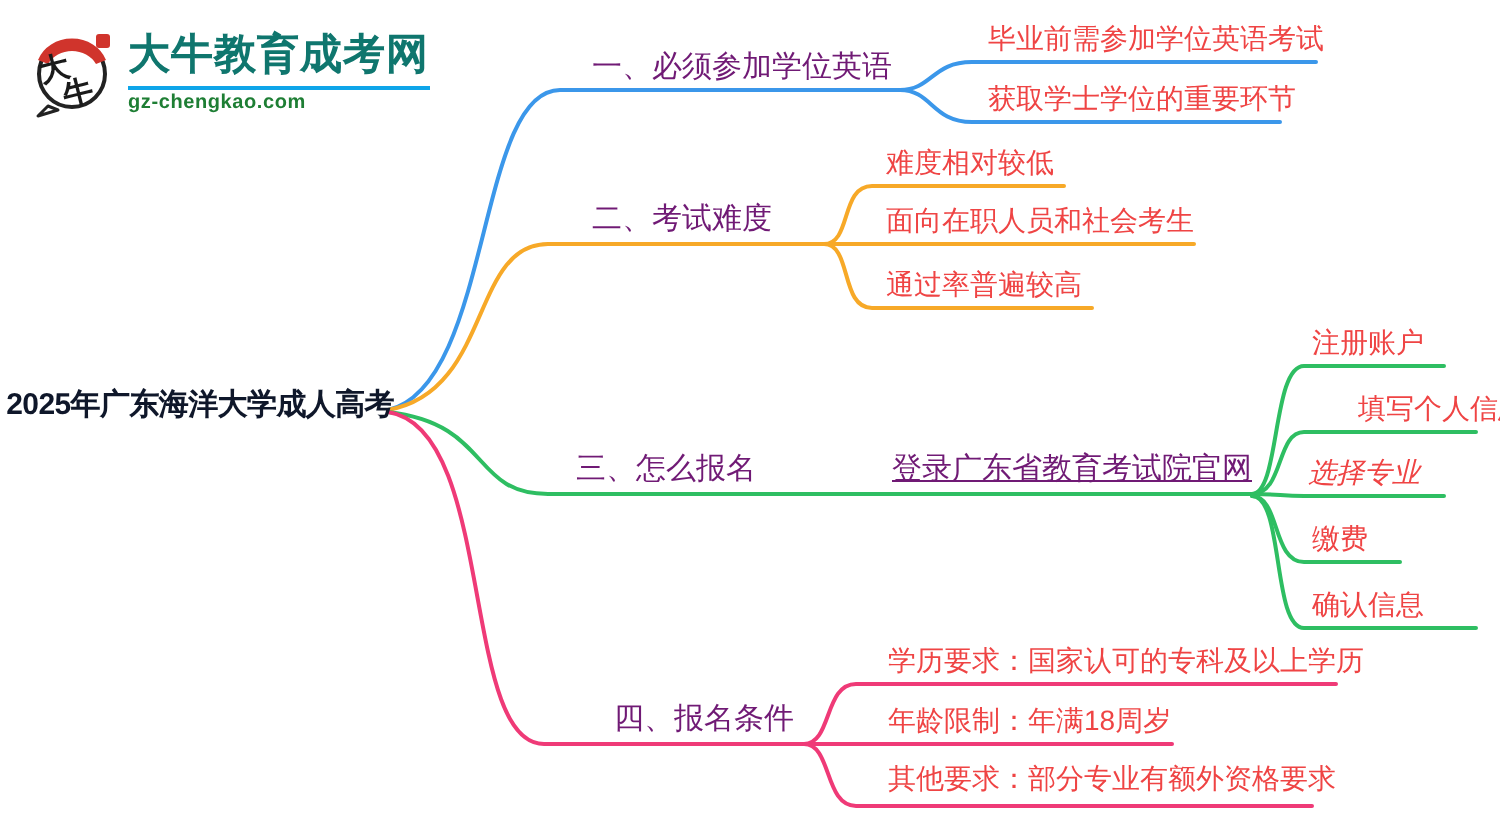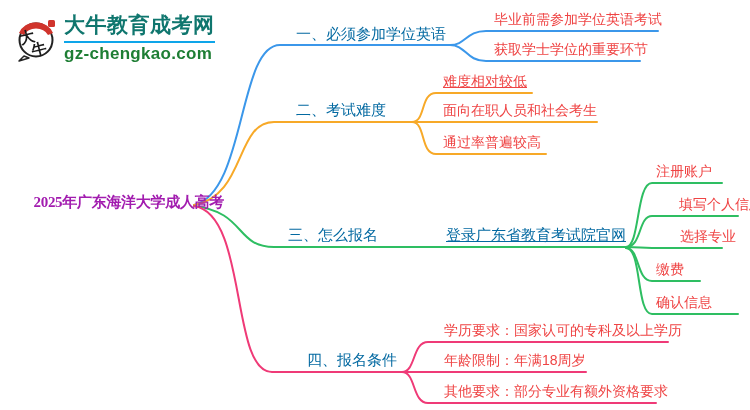--- a/index.html
+++ b/index.html
@@ -1,27 +1,27 @@
 <!DOCTYPE html>
 <html><head>
 <meta charset="utf-8">
 <style>
   html,body{margin:0;padding:0;background:#ffffff;}
   body{font-family:"Liberation Sans","DejaVu Sans",sans-serif;}
   .canvas{position:relative;width:750px;height:410px;background:#ffffff;overflow:hidden;}
   .connectors{position:absolute;left:0;top:0;width:750px;height:410px;}
   .connectors path{fill:none;stroke-width:2;stroke-linecap:round;}
   .lbl{position:absolute;white-space:nowrap;color:#333333;line-height:1.15;}
-  .root-lbl{right:526px;top:194px;font-size:15px;font-weight:600;color:#a21caf;letter-spacing:-0.3px;font-family:Liberation Serif, serif;}
-  .branch-lbl{font-size:15px;font-weight:500;color:#0369a1;}
+  .root-lbl{right:553px;top:194px;font-size:15px;font-weight:600;color:#0f172a;letter-spacing:-0.3px;}
+  .branch-lbl{font-size:15px;font-weight:500;color:#701a75;}
   .child-lbl{font-size:14px;color:#ef4444;}
   .logo{position:absolute;left:13px;top:11px;display:flex;align-items:center;}
   .logo-txt{margin-left:5px;}
   .logo-title{color:#0f766e;font-weight:bold;font-size:21px;letter-spacing:0.5px;border-bottom:2px solid #0ea5e9;padding-bottom:2px;}
-  .logo-domain{color:#1e7e34;font-weight:bold;font-size:17px;margin-top:1px;letter-spacing:0.3px;}
+  .logo-domain{color:#1e7e34;font-weight:bold;font-size:10px;margin-top:1px;letter-spacing:0.3px;}
 </style>
 </head>
 <body>
 
 <div class="canvas">
 
   <svg class="connectors" viewBox="0 0 750 410">
 
     <path d="M194,205 C246,193 238,45 280,45 L450,45" stroke="#3b97ea"></path>
     <path d="M450,45 C466,45 466,31 486,31 L658,31" stroke="#3b97ea"></path>
@@ -60,30 +60,30 @@
     </div>
   </div>
 
   <div class="lbl root-lbl">2025年广东海洋大学成人高考</div>
 
   <div class="lbl branch-lbl" style="left:296px;top:25px;">一、必须参加学位英语</div>
   <div class="lbl child-lbl" style="left:494px;top:11px;">毕业前需参加学位英语考试</div>
   <div class="lbl child-lbl" style="left:494px;top:41px;">获取学士学位的重要环节</div>
 
   <div class="lbl branch-lbl" style="left:296px;top:101px;">二、考试难度</div>
-  <div class="lbl child-lbl" style="left:443px;top:73px;text-decoration:underline;">难度相对较低</div>
+  <div class="lbl child-lbl" style="left:443px;top:73px;">难度相对较低</div>
   <div class="lbl child-lbl" style="left:443px;top:102px;">面向在职人员和社会考生</div>
   <div class="lbl child-lbl" style="left:443px;top:134px;">通过率普遍较高</div>
 
   <div class="lbl branch-lbl" style="left:288px;top:226px;">三、怎么报名</div>
   <div class="lbl branch-lbl" style="left:446px;top:226px;text-decoration:underline;">登录广东省教育考试院官网</div>
   <div class="lbl child-lbl" style="left:656px;top:163px;">注册账户</div>
   <div class="lbl child-lbl" style="left:679px;top:196px;text-align:right;">填写个人信息</div>
-  <div class="lbl child-lbl" style="left:680px;top:228px;">选择专业</div>
+  <div class="lbl child-lbl" style="left:654px;top:228px;font-style:italic;">选择专业</div>
   <div class="lbl child-lbl" style="left:656px;top:261px;">缴费</div>
   <div class="lbl child-lbl" style="left:656px;top:294px;">确认信息</div>
 
   <div class="lbl branch-lbl" style="left:292px;top:351px;margin-left:15px;">四、报名条件</div>
   <div class="lbl child-lbl" style="left:444px;top:322px;">学历要求：国家认可的专科及以上学历</div>
   <div class="lbl child-lbl" style="left:444px;top:352px;">年龄限制：年满18周岁</div>
-  <div class="lbl child-lbl" style="left:444px;top:383px;">其他要求：部分专业有额外资格要求</div>
+  <div class="lbl child-lbl" style="left:444px;top:383px;font-family:Liberation Serif, serif;">其他要求：部分专业有额外资格要求</div>
 
 </div>
 
 </body></html>

